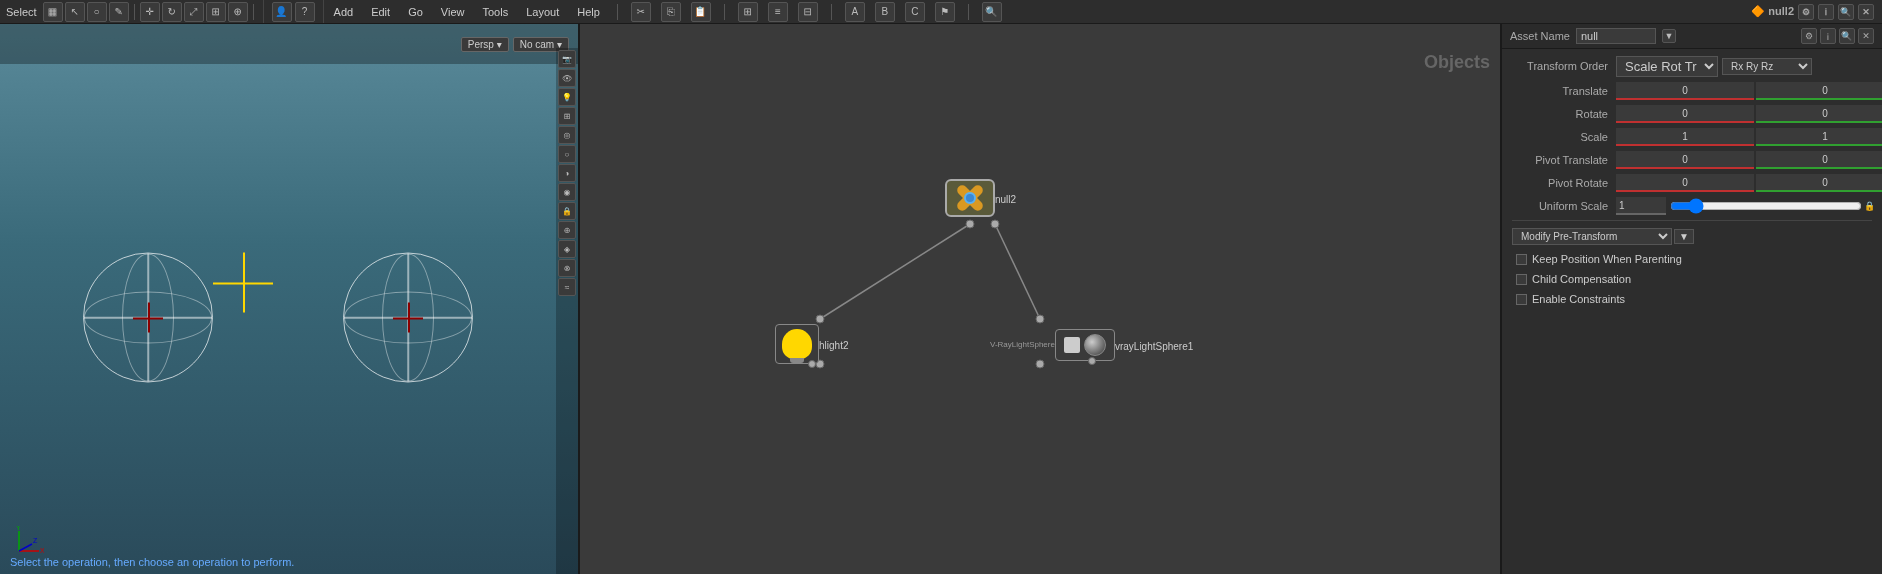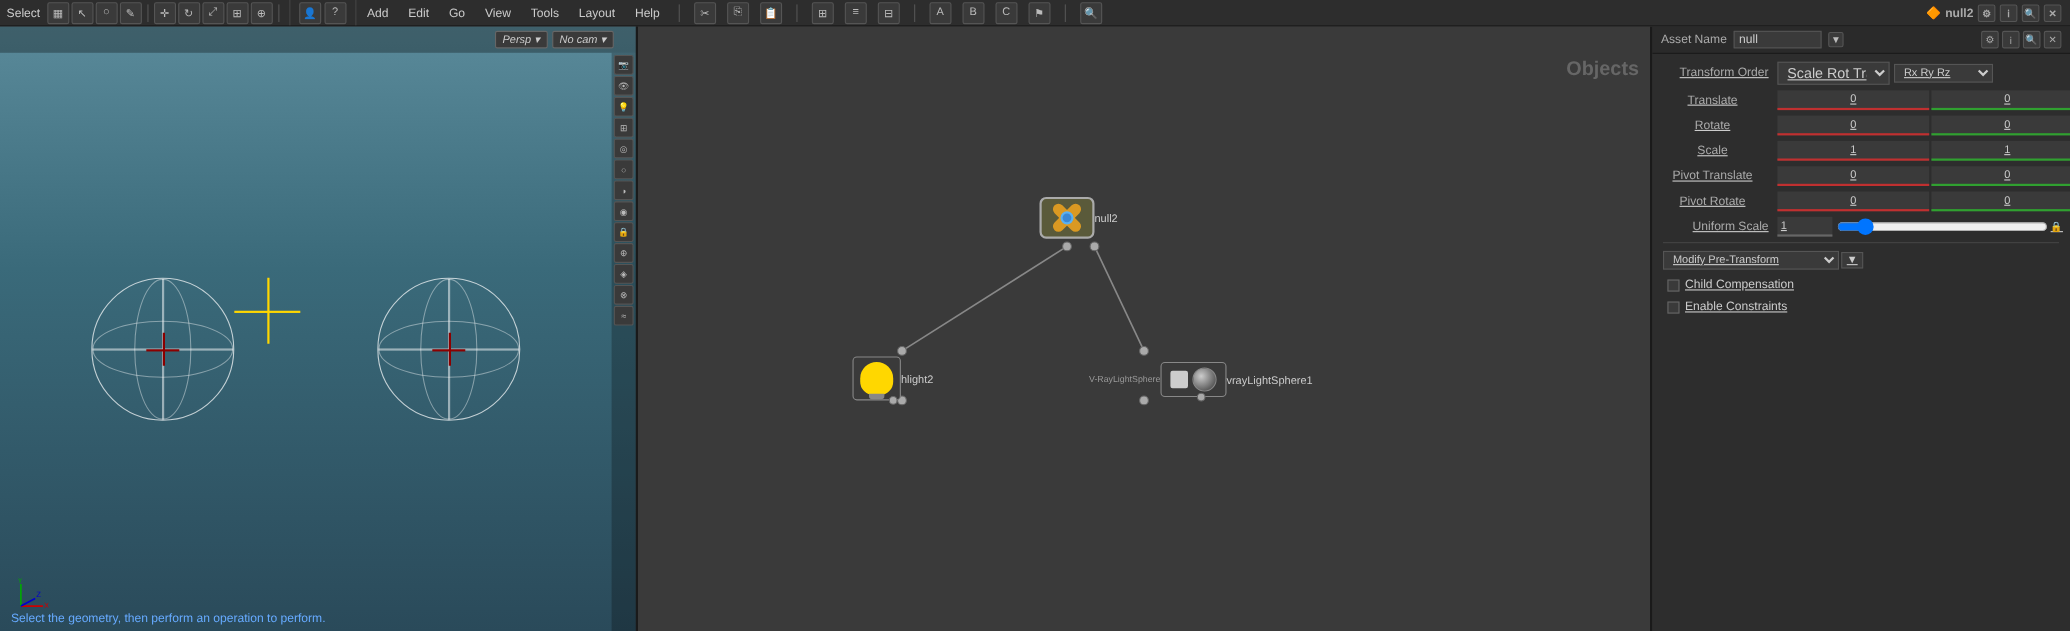--- a/index.html
+++ b/index.html
@@ -79,28 +79,27 @@
       position: relative;
       background: linear-gradient(to bottom, #5a8a9a 0%, #3a6a7a 40%, #2a4a5a 100%);
       flex-shrink: 0;
       border-right: 2px solid #1a1a1a;
     }
     .viewport-toolbar-top {
       position: absolute;
       top: 0;
       left: 0;
       right: 0;
-      height: 24px;
+      height: 40px;
       display: flex;
       align-items: center;
       justify-content: flex-end;
       gap: 4px;
-      padding: 0 20px;
+      padding: 0 9px;
       background: rgba(0,0,0,0.3);
-      font-style: italic;
     }
     .viewport-btn {
       background: #3a3a3a;
       border: 1px solid #666;
       border-radius: 2px;
       color: #ccc;
       font-size: 10px;
       padding: 1px 6px;
       cursor: pointer;
       display: flex;
@@ -370,31 +369,30 @@
       color: #ddd;
       border-bottom: 2px solid #d4a020;
       background: #333;
     }
 
     
     .transform-content {
       padding: 6px 4px;
       flex: 1;
       overflow-y: auto;
-      text-decoration: underline;
     }
     .transform-row {
       display: flex;
       align-items: center;
       margin-bottom: 3px;
       height: 20px;
     }
     .tr-label {
       width: 110px;
-      text-align: center;
+      text-align: right;
       padding-right: 8px;
       font-size: 11px;
       color: #aaa;
       flex-shrink: 0;
     }
     .tr-fields {
       display: flex;
       flex: 1;
       gap: 2px;
     }
@@ -708,21 +706,21 @@
             <line x1="5" y1="25" x2="5" y2="5" stroke="#0a0" stroke-width="1.5"></line>
             <line x1="5" y1="25" x2="18" y2="18" stroke="#00c" stroke-width="1.5"></line>
             <text x="26" y="27" font-size="7" fill="#c00">X</text>
             <text x="2" y="4" font-size="7" fill="#0a0">Y</text>
             <text x="19" y="17" font-size="7" fill="#00c">Z</text>
           </svg>
         </div>
       </div>
     </div>
 
-    <div class="viewport-status">Select the geometry, then perform an operation to perform.</div>
+    <div class="viewport-status">Select the operation, then choose an operation to perform.</div>
 
     <div class="viewport-right-toolbar">
       <div class="vt-icon">📷</div>
       <div class="vt-icon">👁</div>
       <div class="vt-icon">💡</div>
       <div class="vt-icon">⊞</div>
       <div class="vt-icon">◎</div>
       <div class="vt-icon">○</div>
       <div class="vt-icon">◑</div>
       <div class="vt-icon">◉</div>
@@ -868,20 +866,24 @@
 
       <div class="panel-sep"></div>
 
       <div class="mpt-row">
         <select class="mpt-dropdown">
           <option>Modify Pre-Transform</option>
         </select>
         <div style="background:#3a3a3a;border:1px solid #555;color:#ccc;font-size:10px;padding:1px 4px;cursor:pointer;margin-left:2px;width:20px;display:flex;align-items:center;justify-content:center;">▼</div>
       </div>
 
+      <div class="cb-row">
+        <div class="cb"></div>
+        <span class="cb-label">Keep Position When Parenting</span>
+      </div>
 
       <div class="cb-row">
         <div class="cb"></div>
         <span class="cb-label">Child Compensation</span>
       </div>
 
       <div class="cb-row">
         <div class="cb"></div>
         <span class="cb-label">Enable Constraints</span>
       </div>

